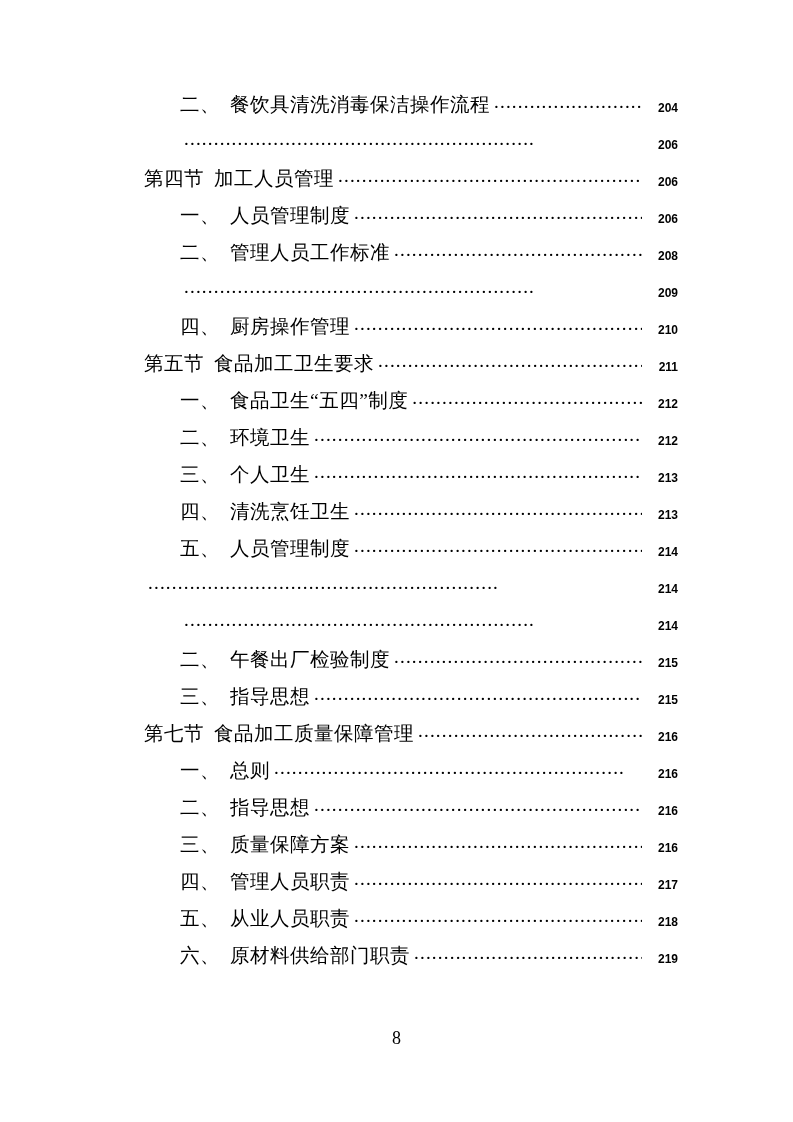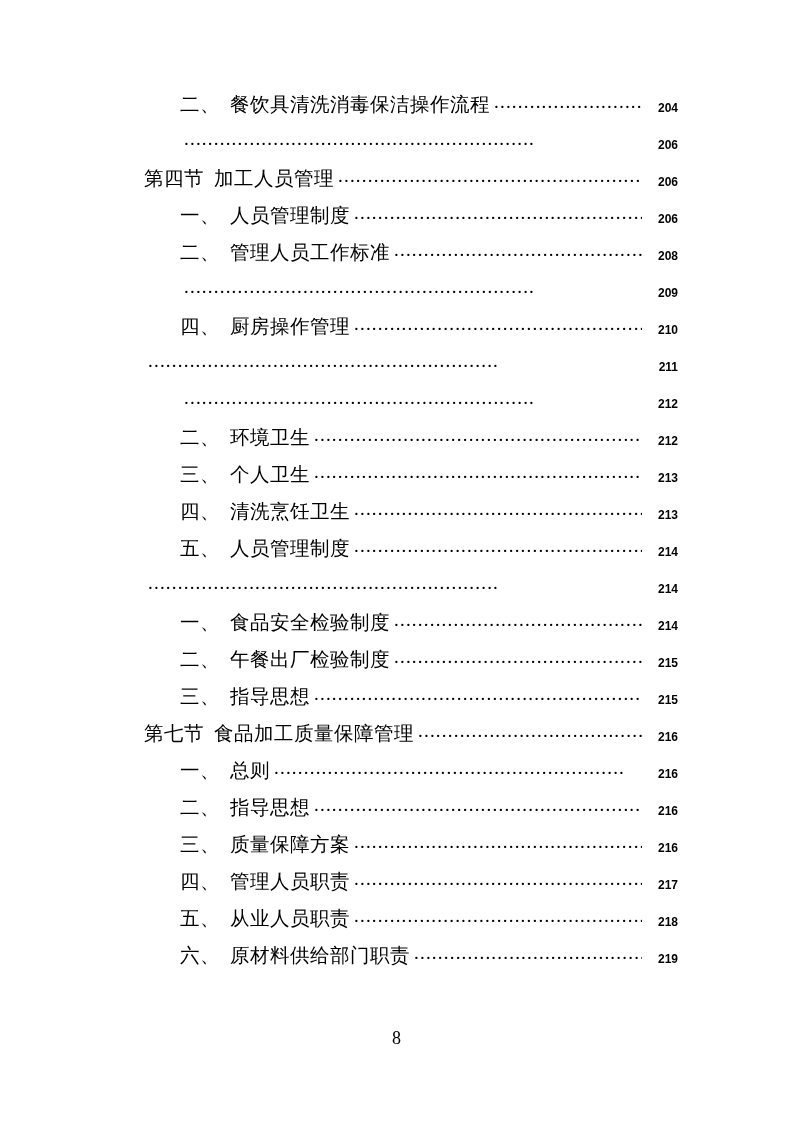--- a/index.html
+++ b/index.html
@@ -106,24 +106,26 @@
       <div class="toc-entry level-2">
         <span class="dots">...........................................................</span>
         <span class="entry-page">209</span>
       </div>
       <div class="toc-entry level-2">
         <span class="entry-title"><span class="sect-num">四、</span><span>厨房操作管理</span></span>
         <span class="dots">...........................................................</span>
         <span class="entry-page">210</span>
       </div>
       <div class="toc-entry level-1">
+        <span class="entry-title"><span class="sect-num">第五节</span><span>食品加工卫生要求</span></span>
         <span class="dots">...........................................................</span>
         <span class="entry-page">211</span>
       </div>
       <div class="toc-entry level-2">
+        <span class="entry-title"><span class="sect-num">一、</span><span>食品卫生“五四”制度</span></span>
         <span class="dots">...........................................................</span>
         <span class="entry-page">212</span>
       </div>
       <div class="toc-entry level-2">
         <span class="entry-title"><span class="sect-num">二、</span><span>环境卫生</span></span>
         <span class="dots">...........................................................</span>
         <span class="entry-page">212</span>
       </div>
       <div class="toc-entry level-2">
         <span class="entry-title"><span class="sect-num">三、</span><span>个人卫生</span></span>
@@ -138,21 +140,20 @@
       <div class="toc-entry level-2">
         <span class="entry-title"><span class="sect-num">五、</span><span>人员管理制度</span></span>
         <span class="dots">...........................................................</span>
         <span class="entry-page">214</span>
       </div>
       <div class="toc-entry level-1">
         <span class="dots">...........................................................</span>
         <span class="entry-page">214</span>
       </div>
       <div class="toc-entry level-2">
-        <span class="entry-title"><span class="sect-num">一、</span><span>食品安全检验制度</span></span>
         <span class="dots">...........................................................</span>
         <span class="entry-page">214</span>
       </div>
       <div class="toc-entry level-2">
         <span class="entry-title"><span class="sect-num">二、</span><span>午餐出厂检验制度</span></span>
         <span class="dots">...........................................................</span>
         <span class="entry-page">215</span>
       </div>
       <div class="toc-entry level-2">
         <span class="entry-title"><span class="sect-num">三、</span><span>指导思想</span></span>

